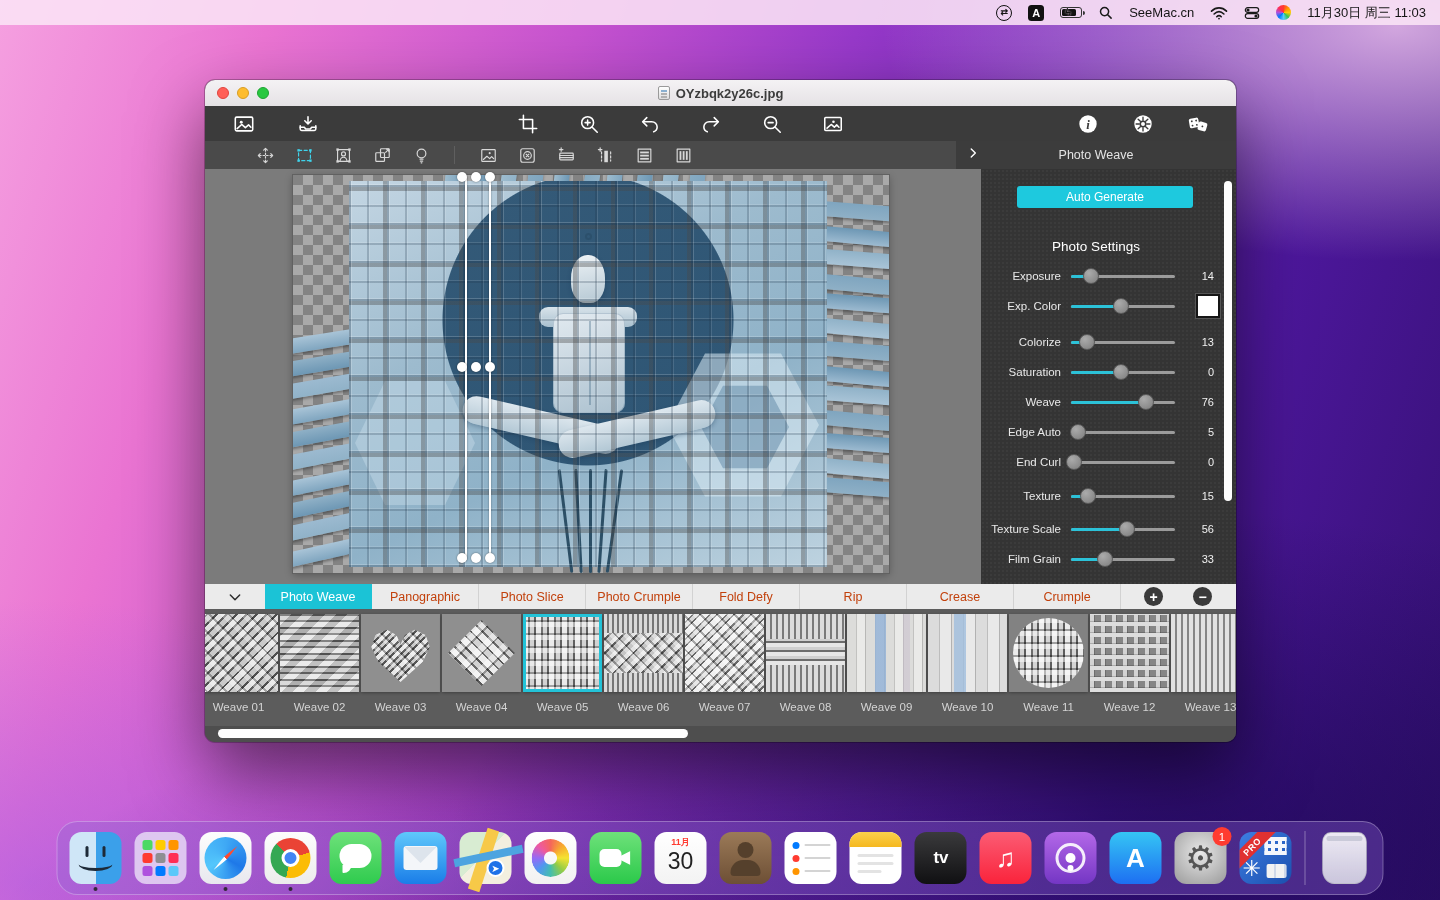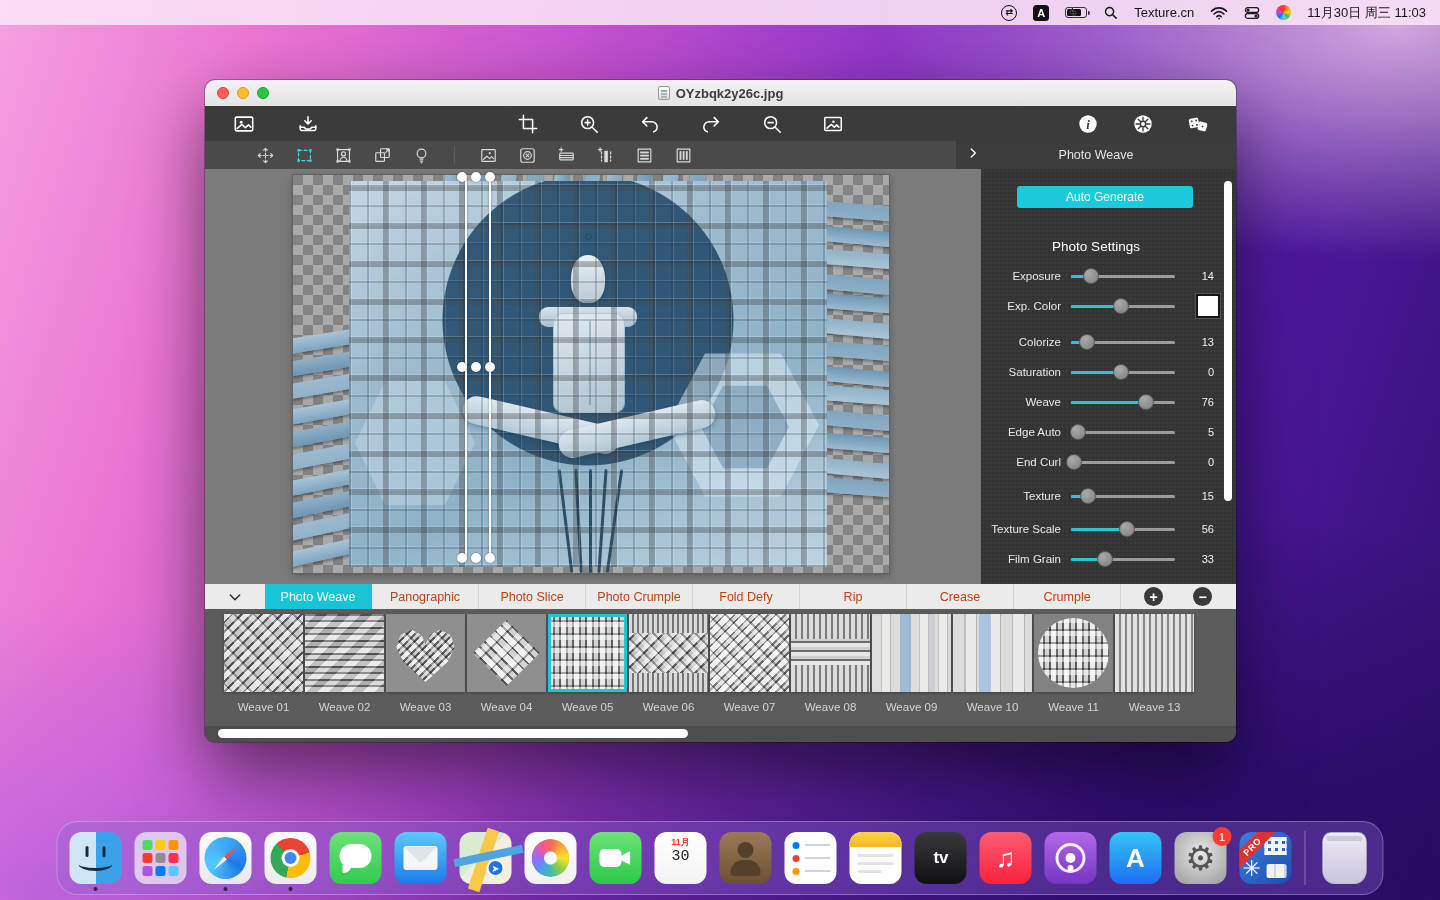--- a/index.html
+++ b/index.html
@@ -127,21 +127,21 @@
   .tabsbar{ height:25px; background:#ebebeb; display:flex; align-items:stretch; position:relative; }
   .tabs-chev{ width:60px; display:flex; align-items:center; justify-content:center; }
   .tabs-chev svg{ width:16px; height:16px; stroke:#2c2c2c; stroke-width:2.2; fill:none; stroke-linecap:round; stroke-linejoin:round; }
   .tab{ width:107px; display:flex; align-items:center; justify-content:center; font-size:12.5px; color:#c2410c; border-right:1px solid #d2d2d2; }
   .tab.active{ background:#1bc3d6; color:#fff; border-right-color:transparent; }
   .tab-btn{ position:absolute; top:3px; width:19px; height:19px; border-radius:50%; background:#3a3a3a; color:#fff;
     display:flex; align-items:center; justify-content:center; font-size:14px; font-weight:bold; line-height:1; }
   .tab-plus{ left:939px; } .tab-minus{ left:988px; }
 
   
-  .thumbsbar{ height:117px; background:#5c5c5c; display:flex; padding-left:18px; overflow:hidden; }
+  .thumbsbar{ height:117px; background:#5c5c5c; display:flex; padding-left:8px; overflow:hidden;justify-content:center; }
   .thumb{ width:81px; flex:0 0 81px; padding-top:5px; display:flex; flex-direction:column; align-items:center; }
   .th-img{ width:79px; height:78px; background:#6a6a6a; position:relative; overflow:hidden; box-shadow:0 1px 3px rgba(0,0,0,.3); }
   .th-img.selected{ box-shadow:inset 0 0 0 3px #23c3d8, 0 1px 3px rgba(0,0,0,.3); }
   .th-label{ margin-top:9px; font-size:11.5px; color:#d4d4d4; white-space:nowrap; }
   .hscroll-bar{ height:16px; background:#4e4e4e; position:relative; }
   .hscroll{ position:absolute; left:13px; top:3px; width:470px; height:9px; background:#fdfdfd; border-radius:5px; }
 
   
   .p-diagonal{ background:#8b8b8b; background-image:
     repeating-linear-gradient(45deg, rgba(255,255,255,.35) 0 5px, rgba(0,0,0,.28) 5px 7px, transparent 7px 14px),
@@ -237,21 +237,21 @@
     background:conic-gradient(#f5564a,#f7a31b,#f5e11c,#8bc932,#31b8a8,#3f8ef0,#8b5cf6,#ec4899,#f5564a);
     -webkit-mask:radial-gradient(circle, transparent 0 6px, #000 7px); mask:radial-gradient(circle, transparent 0 6px, #000 7px); opacity:.9; }
   
   .ic-ft{ background:linear-gradient(#6ee17a,#2bc94a); }
   .cam{ position:absolute; left:10px; top:17px; width:22px; height:18px; background:#fff; border-radius:5px; }
   .cam::after{ content:''; position:absolute; right:-9px; top:2px; width:10px; height:14px; background:#fff;
     clip-path:polygon(100% 0,100% 100%,0 65%,0 35%); }
   
   .ic-cal{ background:linear-gradient(#ffffff,#f3f3f3); display:flex; flex-direction:column; align-items:center; }
   .cal-mon{ margin-top:4px; font-size:9px; font-weight:bold; color:#ff3b30; }
-  .cal-day{ font-size:15px; color:#222; line-height:1.05;font-family:Liberation Mono, monospace; }
+  .cal-day{ font-size:23px; color:#222; line-height:1.05; }
   
   .ic-cont{ background:linear-gradient(#9b7a58,#6d4f35); }
   .ct-head{ position:absolute; left:50%; top:10px; transform:translateX(-50%); width:16px; height:16px; border-radius:50%; background:#55402c; }
   .ct-body{ position:absolute; left:50%; bottom:8px; transform:translateX(-50%); width:30px; height:16px; border-radius:14px 14px 4px 4px; background:#55402c; }
   
   .ic-rem{ background:#fff; display:flex; flex-direction:column; justify-content:center; gap:6px; padding-left:8px; }
   .rem-row{ display:flex; align-items:center; gap:5px; }
   .rem-row i{ width:7px; height:7px; border-radius:50%; }
   .rem-row u{ width:26px; height:2.5px; background:#d4d4d4; border-radius:2px; }
   
@@ -297,21 +297,21 @@
       <span class="mb-ic bat">
           <span class="bat-fill"></span>
           <span class="bat-bolt">ϟ</span>
         </span>
       <span class="mb-ic">
         <svg width="15" height="15" viewBox="0 0 24 24" fill="none" stroke="#1a1a1a" stroke-width="2.4" stroke-linecap="round">
             <circle cx="10.5" cy="10.5" r="6.5"></circle>
             <path d="M15.5 15.5L21 21"></path>
           </svg>
       </span>
-      <span class="mb-text">Texture.cn</span>
+      <span class="mb-text">SeeMac.cn</span>
       <span class="mb-ic">
         <svg width="18" height="14" viewBox="0 0 24 18" fill="none" stroke="#1a1a1a" stroke-width="2.2" stroke-linecap="round">
             <path d="M2 6.5C8 .8 16 .8 22 6.5"></path>
             <path d="M5.5 10.3c4-3.8 9-3.8 13 0"></path>
             <path d="M9 14c1.8-1.7 4.2-1.7 6 0"></path>
             <circle cx="12" cy="16.4" r="1.2" fill="#1a1a1a" stroke="none"></circle>
           </svg>
       </span>
       <span class="mb-ic">
         <svg width="16" height="14" viewBox="0 0 24 20" fill="none" stroke="#1a1a1a" stroke-width="1.8">
@@ -767,20 +767,24 @@
         </div>
       <div class="thumb">
           <div class="th-img p-broad-vertical2"></div>
           <div class="th-label">Weave 10</div>
         </div>
       <div class="thumb">
           <div class="th-img p-circular"></div>
           <div class="th-label">Weave 11</div>
         </div>
       <div class="thumb">
+          <div class="th-img p-cross"></div>
+          <div class="th-label">Weave 12</div>
+        </div>
+      <div class="thumb">
           <div class="th-img p-thin-vertical"></div>
           <div class="th-label">Weave 13</div>
         </div>
     </div>
     <div class="hscroll-bar">
       <div class="hscroll"></div>
     </div>
   </div>
 
   <div class="dock">

